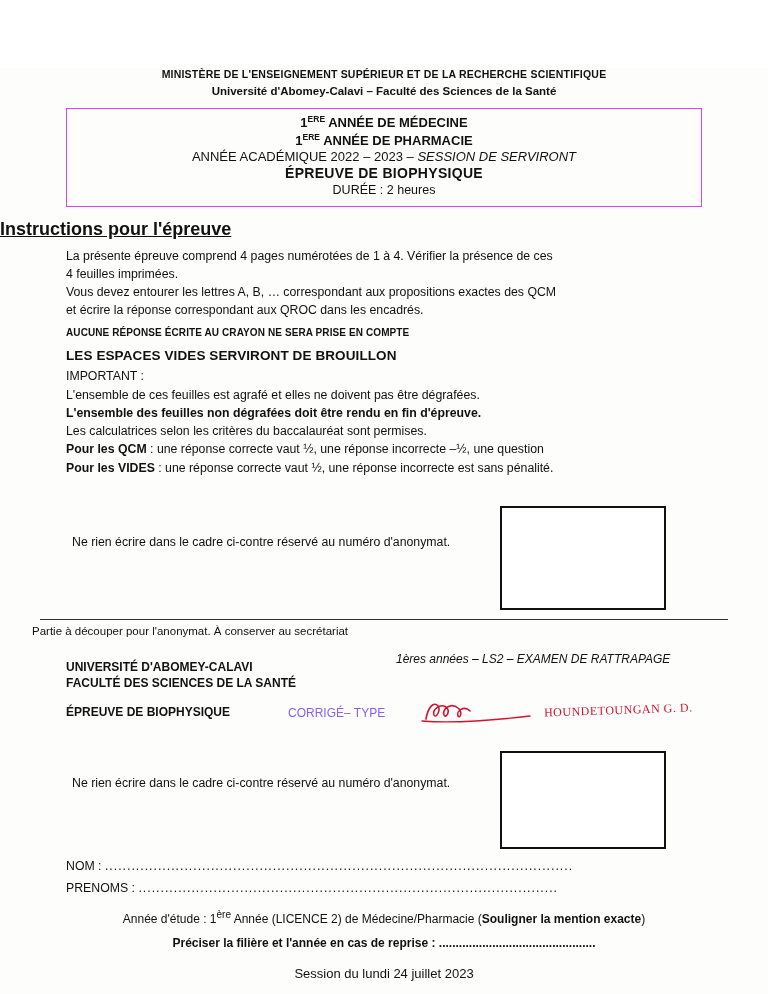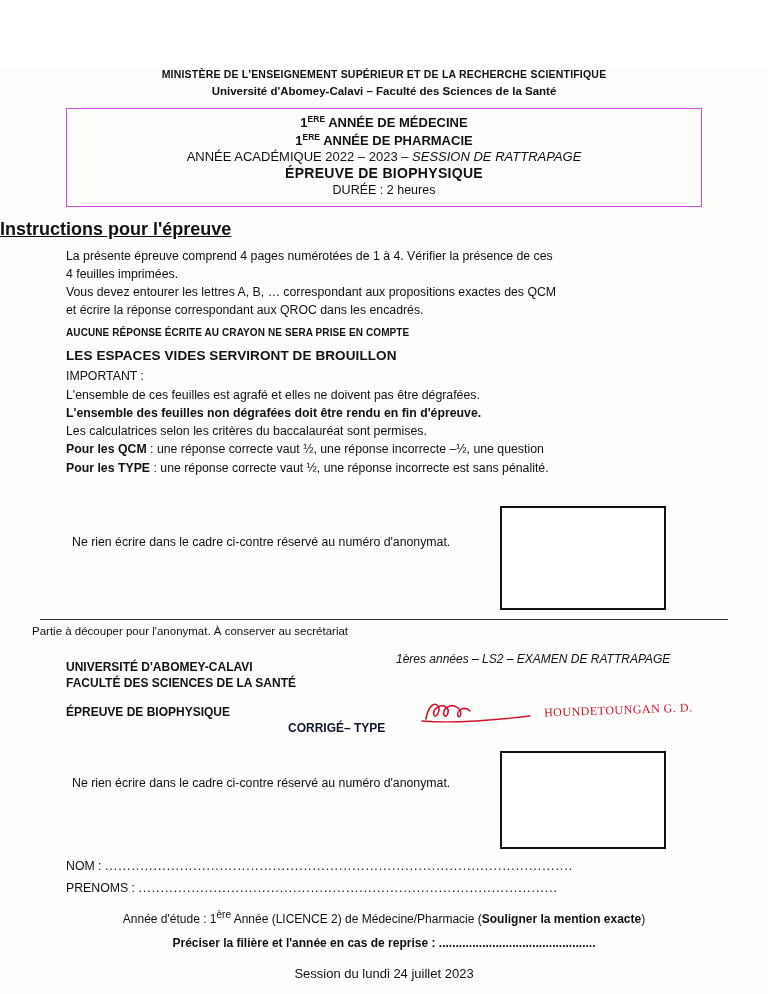--- a/index.html
+++ b/index.html
@@ -160,24 +160,24 @@
   .ep-label {
     position: absolute;
     left: 0;
     top: 4px;
     font-size: 12px;
     font-weight: bold;
   }
   .ep-corrige {
     position: absolute;
     left: 222px;
-    top: 20px;
-    font-size: 12px;
-    font-weight: bold;
-    color: #0f172a;
+    top: 5px;
+    font-size: 12px;
+    font-weight: normal;
+    color: #8b5cf6;
   }
   .signature {
     position: absolute;
     left: 352px;
     top: -4px;
     width: 120px;
     height: 30px;
   }
   .sig-name {
     position: absolute;
@@ -245,40 +245,40 @@
 <body>
 
 <div class="page">
 
   <div class="ministry">MINISTÈRE DE L'ENSEIGNEMENT SUPÉRIEUR ET DE LA RECHERCHE SCIENTIFIQUE</div>
   <div class="univ">Université d'Abomey-Calavi – Faculté des Sciences de la Santé</div>
 
   <div class="title-box">
     <div class="tb-line1"><span>1</span><sup>ERE</sup><span> ANNÉE DE MÉDECINE</span></div>
     <div class="tb-line2"><span>1</span><sup>ERE</sup><span> ANNÉE DE PHARMACIE</span></div>
-    <div class="tb-line3"><span>ANNÉE ACADÉMIQUE 2022 – 2023 – </span><span class="ital">SESSION DE RATTRAPAGE</span></div>
+    <div class="tb-line3"><span>ANNÉE ACADÉMIQUE 2022 – 2023 – </span><span class="ital">SESSION DE SERVIRONT</span></div>
     <div class="tb-line4">ÉPREUVE DE BIOPHYSIQUE</div>
     <div class="tb-line5">DURÉE : 2 heures</div>
   </div>
 
   <div class="instr-title">Instructions pour l'épreuve</div>
 
   <div class="body-block">
     <p>La présente épreuve comprend 4 pages numérotées de 1 à 4. Vérifier la présence de ces</p>
     <p>4 feuilles imprimées.</p>
     <p>Vous devez entourer les lettres A, B, … correspondant aux propositions exactes des QCM</p>
     <p>et écrire la réponse correspondant aux QROC dans les encadrés.</p>
     <p class="bold-caps">AUCUNE RÉPONSE ÉCRITE AU CRAYON NE SERA PRISE EN COMPTE</p>
     <p class="bold-caps2">LES ESPACES VIDES SERVIRONT DE BROUILLON</p>
     <p class="imp-label">IMPORTANT :</p>
     <p>L'ensemble de ces feuilles est agrafé et elles ne doivent pas être dégrafées.</p>
     <p class="strong-inline">L'ensemble des feuilles non dégrafées doit être rendu en fin d'épreuve.</p>
     <p>Les calculatrices selon les critères du baccalauréat sont permises.</p>
     <p><span class="strong-inline">Pour les QCM</span><span> : une réponse correcte vaut ½, une réponse incorrecte –½, une question</span></p>
-    <p><span class="strong-inline">Pour les TYPE</span><span> : une réponse correcte vaut ½, une réponse incorrecte est sans pénalité.</span></p>
+    <p><span class="strong-inline">Pour les VIDES</span><span> : une réponse correcte vaut ½, une réponse incorrecte est sans pénalité.</span></p>
   </div>
 
   <div class="anon-row">
     <div class="anon-text">Ne rien écrire dans le cadre ci-contre réservé au numéro d'anonymat.</div>
     <div class="anon-box"></div>
   </div>
 
   <hr class="hr-dash">
   <div class="cut-note">Partie à découper pour l'anonymat. À conserver au secrétariat</div>
 

